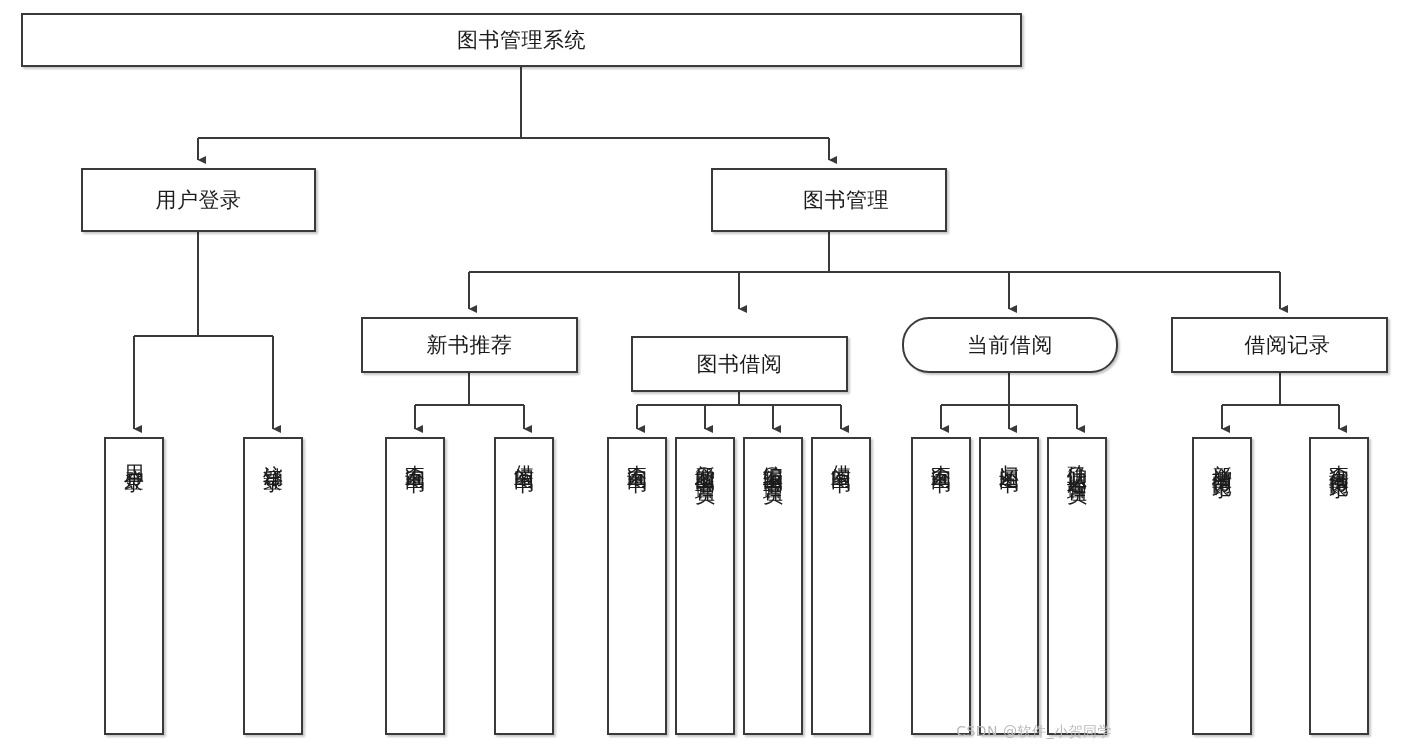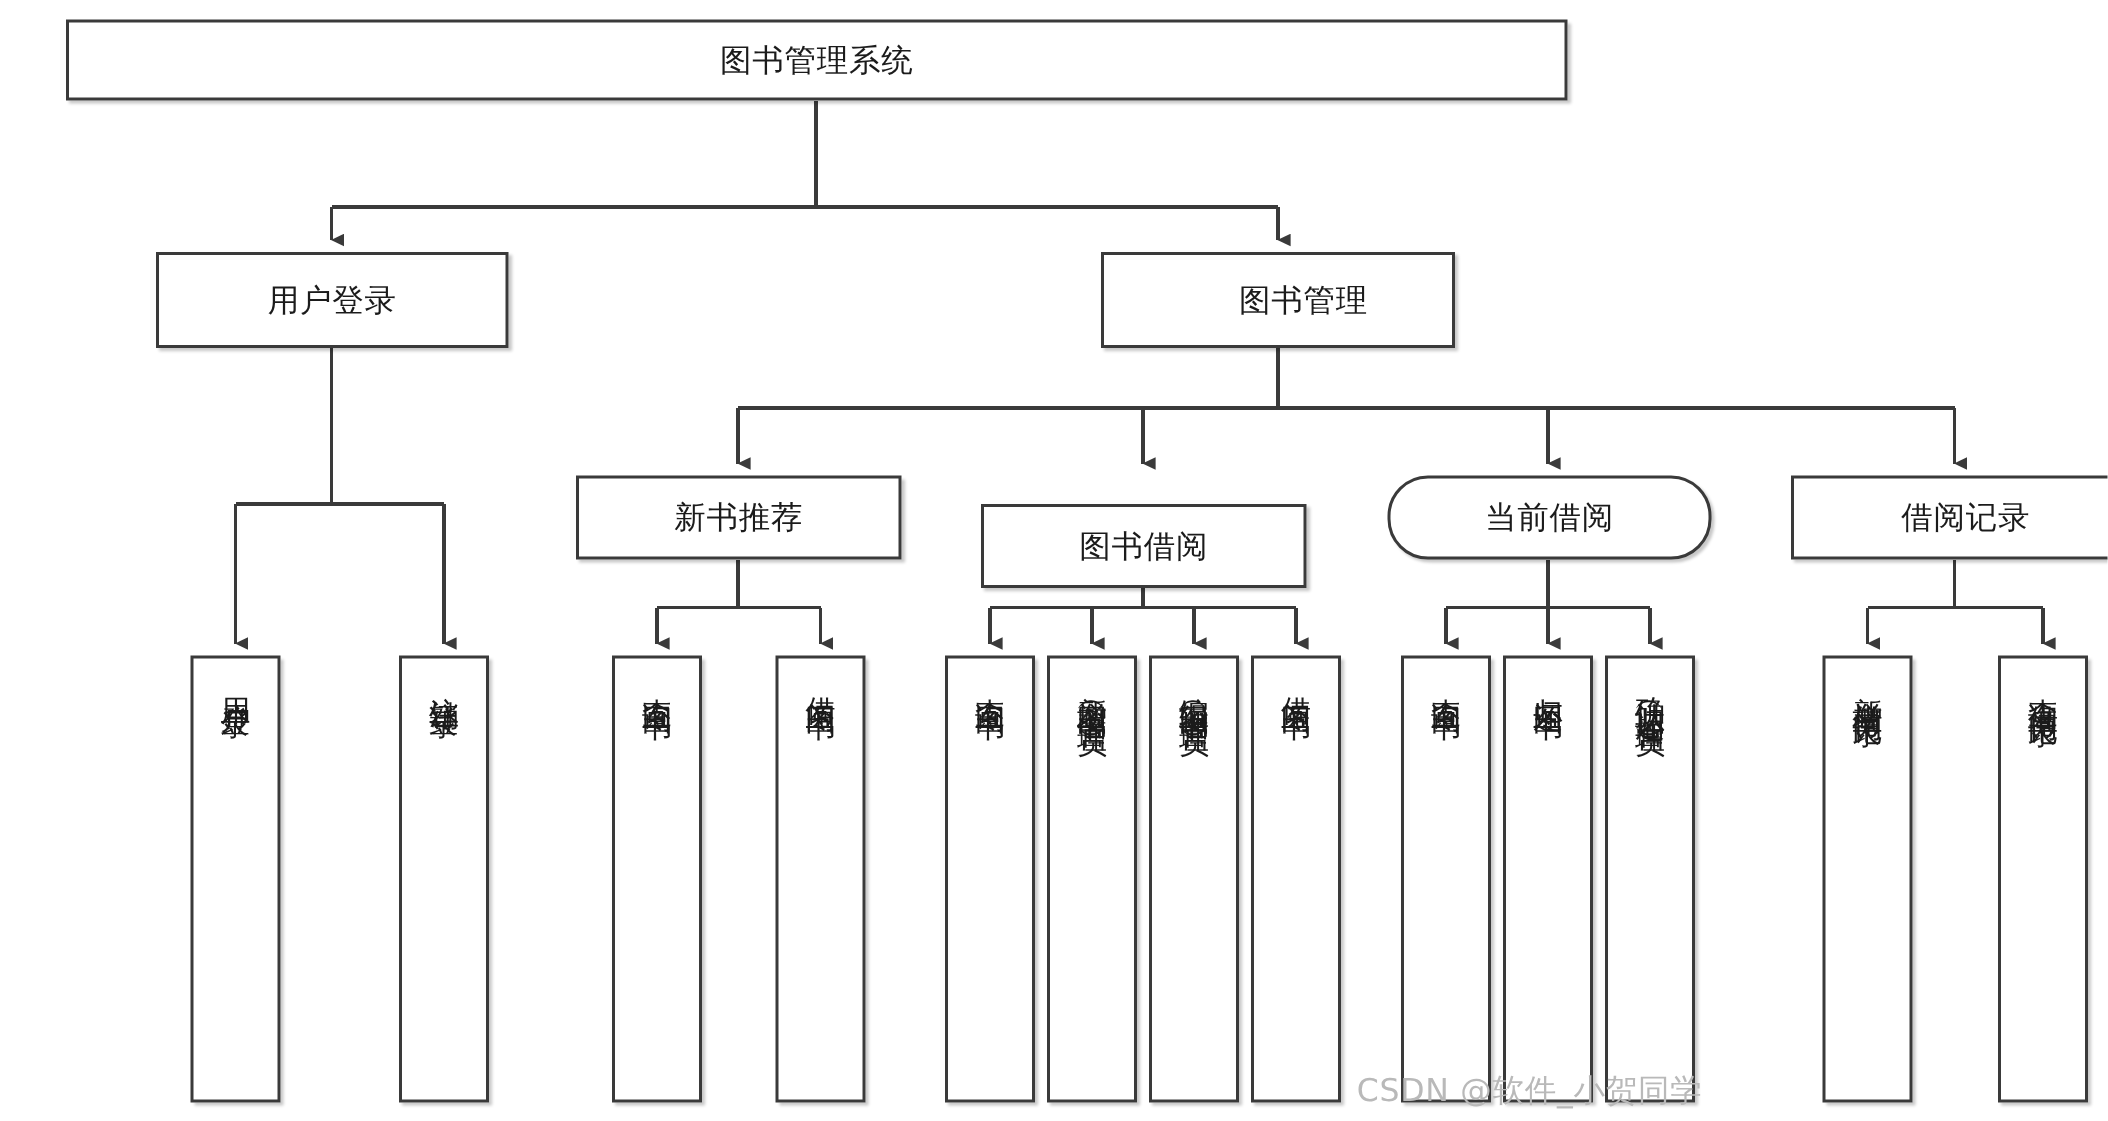--- a/index.html
+++ b/index.html
@@ -11,21 +11,20 @@
     width: 1405px;
     height: 747px;
     font-family: "DejaVu Sans", "Liberation Sans", sans-serif;
     overflow: hidden;
     position: relative;
   }
   #diagram-root {
     position: relative;
     width: 1120px;
     height: 747px;
-    margin-left: 23px;
   }
   svg.flow-svg {
     position: absolute;
     top: 0;
     left: 0;
     width: 1405px;
     height: 747px;
   }
   .node-box {
     position: absolute;
@@ -53,21 +52,21 @@
     writing-mode: vertical-rl;
     text-orientation: upright;
     white-space: nowrap;
     letter-spacing: 3px;
     font-size: 20px;
   }
   .watermark {
     position: absolute;
     right: 8px;
     bottom: 6px;
-    font-size: 21px;
+    font-size: 14px;
     color: #b9b9b9;
     letter-spacing: 0.5px;
     white-space: nowrap;
     pointer-events: none;
   }
 </style>
 </head>
 <body>
 
 <div id="diagram-root">

